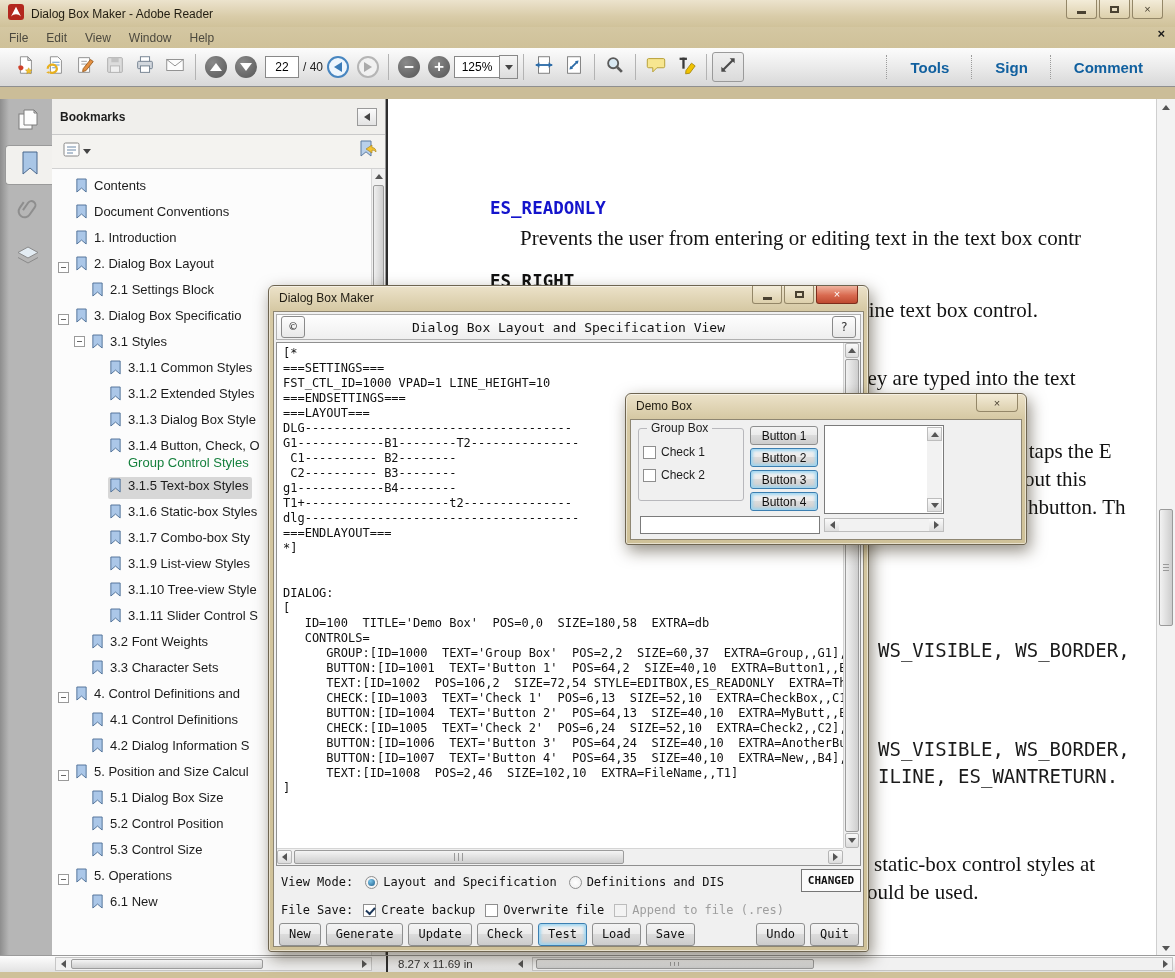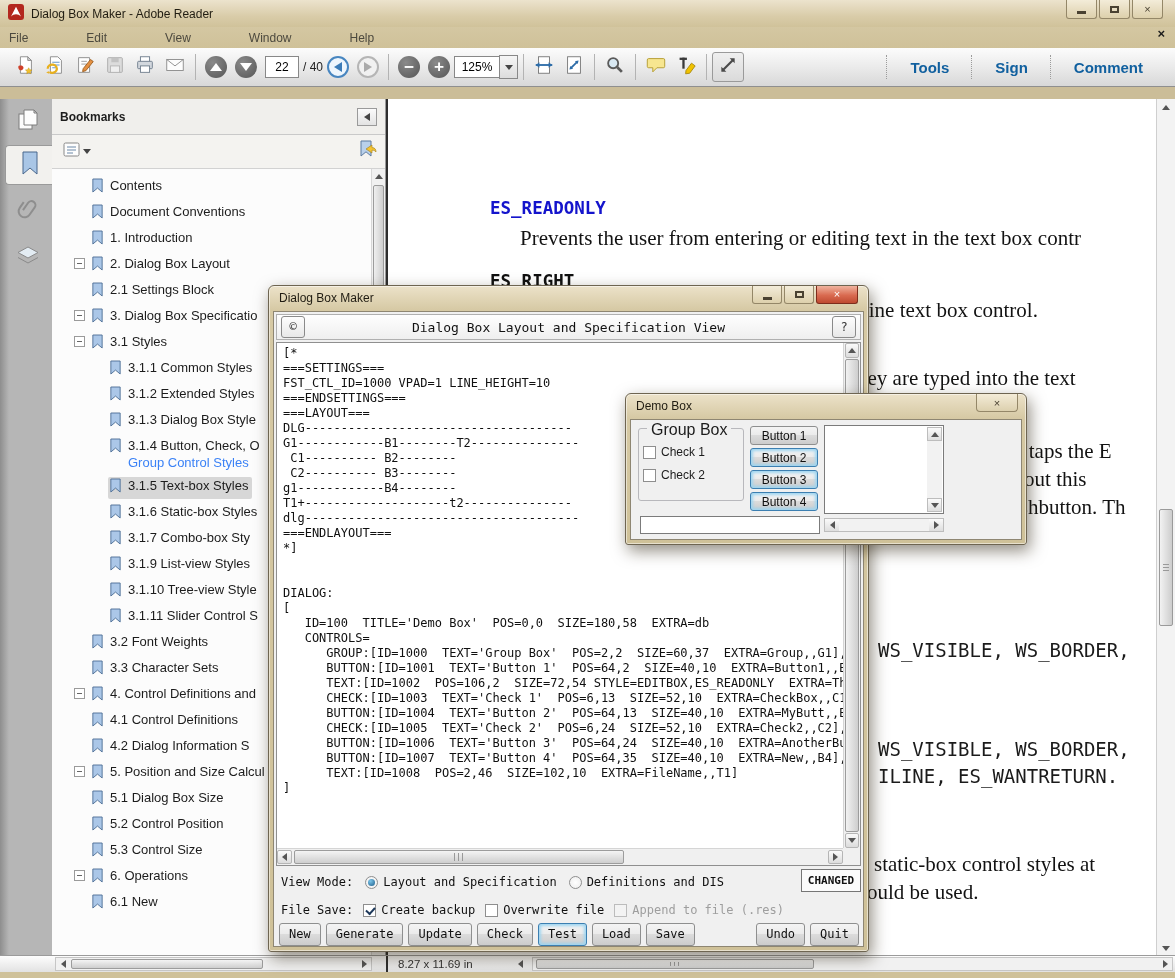--- a/index.html
+++ b/index.html
@@ -10,21 +10,21 @@
     background:linear-gradient(180deg,#ece3cd,#d9cca9 60%,#d0c29a);display:flex;align-items:center;padding-left:8px;box-sizing:border-box;}
   .app-title{font-size:12px;color:#211d12;margin-left:7px;}
   .winbtns{position:absolute;top:0;right:12px;display:flex;}
   .wbtn{width:29px;height:18px;border:1px solid #948768;border-top:none;border-radius:0 0 3px 3px;
     background:linear-gradient(#f3ecd9,#ddd0ac);margin-left:2px;display:flex;align-items:center;justify-content:center;
     color:#4a4232;font-size:11px;line-height:1;}
   .wbtn.close-red{background:linear-gradient(#f0b39e,#d96a50 55%,#bf4a31);border-color:#7e2d1c;color:#fff;}
   .glyph-min{display:block;width:9px;height:3px;background:#4a4232;margin-top:7px;}
   .glyph-max{display:block;width:9px;height:7px;border:2px solid #4a4232;box-sizing:border-box;}
   .menubar{position:absolute;left:0;top:27px;right:0;height:21px;background:linear-gradient(#d4c7a2,#cfc199);
-    display:flex;align-items:center;gap:40px;}
+    display:flex;align-items:center;}
   .menu-item{font-size:12px;color:#4c493e;padding:2px 9px;}
   .menu-close{position:absolute;right:10px;top:1px;font-size:13px;font-weight:bold;color:#1b1b1b;}
   
   .toolbar{position:absolute;left:0;top:48px;right:0;height:39px;
     background:linear-gradient(#fcfcfc,#e9e9e9 55%,#d8d8d8);border-bottom:1px solid #8f8f8f;
     display:flex;align-items:center;padding:0 10px;box-sizing:border-box;}
   .tbtn{width:30px;height:28px;display:flex;align-items:center;justify-content:center;border-radius:3px;flex:0 0 auto;}
   .tsep{width:1px;height:26px;background:#b3b3b3;margin:0 5px;flex:0 0 auto;}
   .page-box{width:32px;height:20px;background:#fff;border:1px solid #888;font-size:12px;text-align:center;line-height:20px;margin:0 4px;}
   .page-total{font-size:12px;color:#222;margin-right:0;}
@@ -53,28 +53,28 @@
   .panel-header{height:36px;background:#f0efec;border-bottom:1px solid #c9c9c9;display:flex;align-items:center;padding:0 8px;box-sizing:border-box;}
   .panel-title{font-size:12px;font-weight:bold;color:#1d1d1d;}
   .panel-collapse{margin-left:auto;width:18px;height:16px;border:1px solid #9a9a9a;background:linear-gradient(#fbfbfb,#e3e3e3);display:flex;align-items:center;justify-content:center;}
   .tri.small-left{border-top:4px solid transparent;border-bottom:4px solid transparent;border-right:6px solid #444;}
   .panel-tools{height:34px;background:#f4f3f0;border-bottom:1px solid #d2d2d2;display:flex;align-items:center;padding:0 8px;box-sizing:border-box;}
   .opt-btn{display:flex;align-items:center;gap:3px;padding:2px 3px;}
   .tri.small-down{border-left:4px solid transparent;border-right:4px solid transparent;border-top:5px solid #444;}
   .setbm-btn{margin-left:auto;}
   .bm-tree{position:absolute;left:0;right:14px;top:70px;bottom:0;overflow:hidden;padding-top:4px;}
   .bm-row{display:flex;align-items:flex-start;min-height:26px;box-sizing:border-box;padding-top:4px;}
-  .bm-row.lvl1{padding-left:22px;}.bm-row.lvl2{padding-left:22px;}.bm-row.lvl3{padding-left:40px;}
+  .bm-row.lvl1{padding-left:6px;align-items:center;}.bm-row.lvl2{padding-left:22px;}.bm-row.lvl3{padding-left:40px;}
   .expander{width:11px;height:11px;border:1px solid #9a9a9a;box-sizing:border-box;margin:3px 5px 0 0;flex:0 0 auto;
     background:linear-gradient(#666,#666) center/5px 1px no-repeat #fff;}
   .bm-inner{display:flex;align-items:flex-start;padding:0 4px 2px 0;border-radius:2px;}
   .bm-row.selected .bm-inner{background:#d7d7d7;}
   .bm-ic{margin:1px 6px 0 1px;flex:0 0 auto;}
   .bm-label{font-size:13px;color:#1c1c1c;white-space:nowrap;display:block;line-height:17px;}
-  .bm-label2{font-size:13px;color:#3b82f6;white-space:nowrap;display:block;line-height:17px;}
+  .bm-label2{font-size:13px;color:#15803d;white-space:nowrap;display:block;line-height:17px;}
   .panel-vscroll{position:absolute;top:70px;right:0;bottom:0;width:14px;background:#f1f1f1;border-left:1px solid #d7d7d7;box-sizing:border-box;}
   .sb-arrow{position:absolute;left:0;right:0;height:14px;display:flex;align-items:center;justify-content:center;}
   .tri.sb-up{border-left:4px solid transparent;border-right:4px solid transparent;border-bottom:5px solid #555;}
   .tri.sb-down{border-left:4px solid transparent;border-right:4px solid transparent;border-top:5px solid #555;}
   .tri.sb-left{border-top:4px solid transparent;border-bottom:4px solid transparent;border-right:5px solid #555;}
   .tri.sb-right{border-top:4px solid transparent;border-bottom:4px solid transparent;border-left:5px solid #555;}
   .panel-thumb{position:absolute;left:1px;right:1px;top:16px;height:110px;background:linear-gradient(to right,#efefef,#cfcfcf);border:1px solid #9c9c9c;border-radius:2px;}
   
   .doc{flex:1;background:#fff;border-left:2px solid #2e2e2e;position:relative;overflow:hidden;}
   .pdf-heading{position:absolute;font-family:"DejaVu Sans Mono",monospace;font-weight:bold;font-size:17.5px;color:#111;white-space:nowrap;}
@@ -141,21 +141,21 @@
   .btn7{height:23px;padding:0 9px;border:1px solid #8e8f8f;border-radius:3px;color:#111;
     background:linear-gradient(#f4f4f4,#ebebeb 46%,#dcdcdc 47%,#cccccc);
     font-family:"DejaVu Sans Mono",monospace;font-size:12px;display:flex;align-items:center;box-sizing:border-box;}
   .btn7.accent{border-color:#3c7fb1;box-shadow:inset 0 0 3px 2px #9fd5f0;}
   .dbm-btnrow{position:absolute;left:5px;right:4px;top:610px;height:24px;display:flex;gap:5px;align-items:center;}
   .spacer{flex:1;}
   
   .demo-close{position:absolute;top:0;right:8px;width:40px;height:17px;border:1px solid #948768;border-top:none;border-radius:0 0 4px 4px;
     background:linear-gradient(#f4ecd8,#dcd0ae);display:flex;align-items:center;justify-content:center;font-size:11px;color:#4a4232;}
   .groupbox{position:absolute;left:7px;top:8px;width:104px;height:71px;border:1px solid #b8b8bc;border-radius:3px;}
-  .group-label{position:absolute;top:-8px;left:8px;background:#f0f0f0;padding:0 4px;font-size:16px;color:#1c1c1c;}
+  .group-label{position:absolute;top:-8px;left:8px;background:#f0f0f0;padding:0 4px;font-size:12px;color:#1c1c1c;}
   .demo-check{position:absolute;left:4px;display:flex;align-items:center;font-size:12px;color:#1c1c1c;}
   .demo-check .cbox{margin:0 5px 0 0;}
   .demo-btncol .btn7{position:absolute;left:119px;width:68px;height:19px;justify-content:center;
     font-family:"Liberation Sans",sans-serif;font-size:12px;padding:0;}
   .demo-list{position:absolute;left:193px;top:5px;width:120px;height:89px;background:#fff;border:1px solid #7b7b7b;box-sizing:border-box;}
   .demo-list .vtrack{position:absolute;top:1px;right:1px;bottom:1px;width:15px;background:#f2f2f2;}
   .demo-list .btnv{position:absolute;left:0;right:0;height:14px;background:linear-gradient(#fafafa,#dedede);border:1px solid #bdbdbd;
     display:flex;align-items:center;justify-content:center;box-sizing:border-box;}
   .demo-hscroll{position:absolute;left:193px;top:98px;width:120px;height:14px;background:#f2f2f2;border:1px solid #bdbdbd;box-sizing:border-box;}
   .demo-hscroll .btnh{position:absolute;top:0;bottom:0;width:14px;background:linear-gradient(#fafafa,#dedede);
@@ -725,21 +725,21 @@
           </span>
         </div>
 
         <div class="bm-row lvl1">
           <span class="expander"></span>
           <span class="bm-inner">
             <span class="bm-ic"><svg width="13" height="15" viewBox="0 0 14 16">
                 <path d="M2 1h10v14l-5-4.2L2 15z" fill="#abc7e8" stroke="#4e6f96"></path>
               </svg></span>
             <span class="bm-texts">
-              <span class="bm-label">6. Operations</span>
+              <span class="bm-label">5. Operations</span>
 
             </span>
           </span>
         </div>
 
         <div class="bm-row lvl2">
           <span class="expander" style="visibility: hidden;"></span>
           <span class="bm-inner">
             <span class="bm-ic"><svg width="13" height="15" viewBox="0 0 14 16">
                 <path d="M2 1h10v14l-5-4.2L2 15z" fill="#abc7e8" stroke="#4e6f96"></path>

